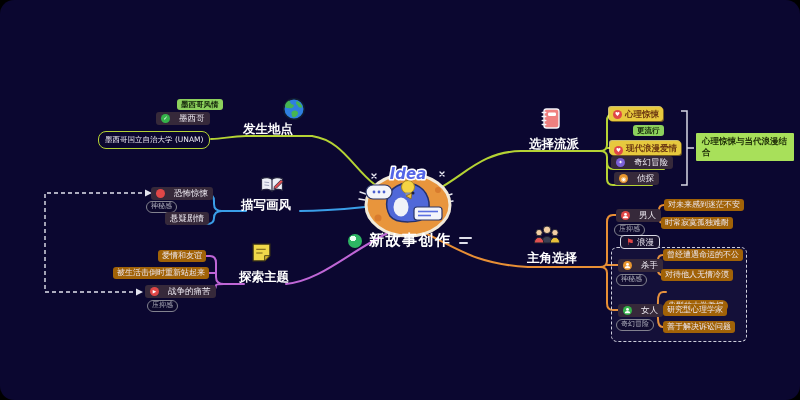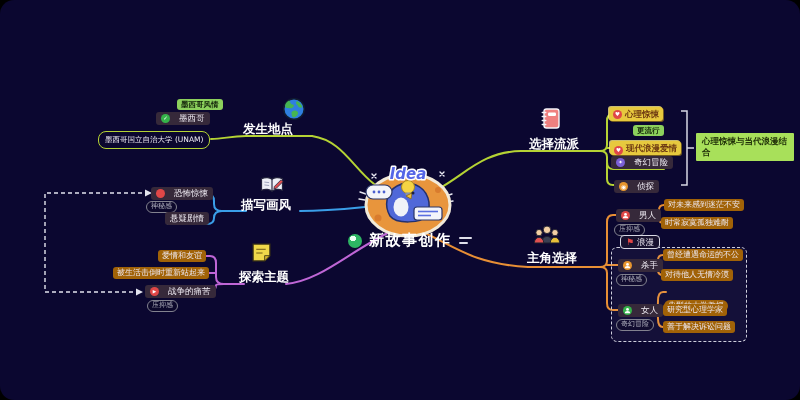--- a/index.html
+++ b/index.html
@@ -157,21 +157,21 @@
   </div>
   <div class="tag-green" style="left:633px;top:125px;">更流行</div>
   <div class="hl" style="left:610px;top:141px;align-items:flex-end;">
     <span class="dot red">♥</span>
     <span>现代浪漫爱情</span>
   </div>
   <div class="node" style="left:611px;top:156px;">
     <span class="dot purple">✦</span>
     <span>奇幻冒险</span>
   </div>
-  <div class="node" style="left:614px;top:180px;">
+  <div class="node" style="left:614px;top:172px;">
     <span class="dot orange" style="font-size:6px;">◉</span>
     <span>侦探</span>
   </div>
   <div class="annotation" style="left:696px;top:133px;">心理惊悚与当代浪漫结合</div>
 
   <svg class="icon" style="left:532px;top:224px;" width="30" height="21" viewBox="0 0 32 22">
     <circle cx="16" cy="6" r="4" fill="#f2cfa4" stroke="#20202e" stroke-width="1"></circle>
     <path d="M10 20 a6 7 0 0 1 12 0 z" fill="#3a3f52" stroke="#20202e" stroke-width="1"></path>
     <circle cx="7.5" cy="9" r="3.4" fill="#f2cfa4" stroke="#20202e" stroke-width="1"></circle>
     <path d="M2.5 20 a5 6 0 0 1 10 0 z" fill="#e05050" stroke="#20202e" stroke-width="1"></path>

